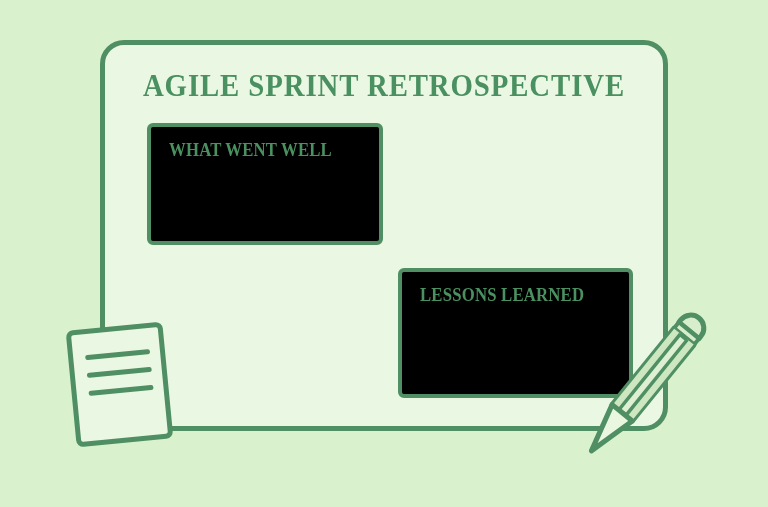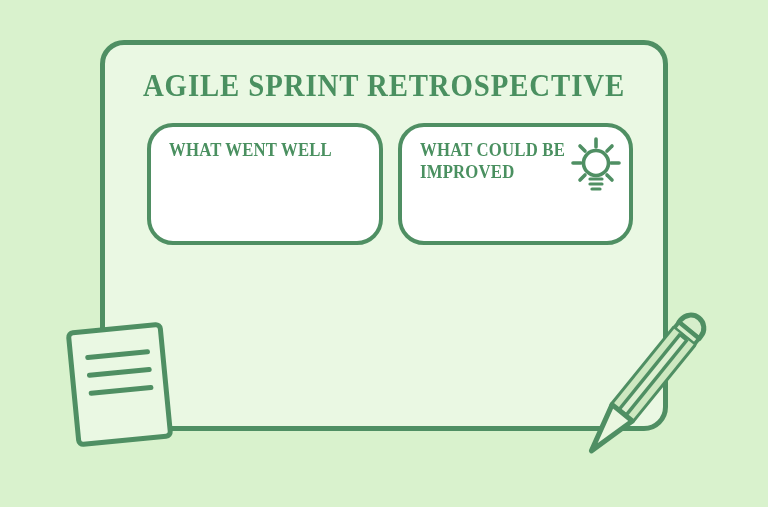--- a/index.html
+++ b/index.html
@@ -27,22 +27,22 @@
     letter-spacing:1px;
     color:#4a9060;
     transform:scaleX(0.9);
     transform-origin:center top;
     white-space:nowrap;
   }
   .quad{
     position:absolute;
     box-sizing:border-box;
     border:4px solid #4f8f63;
-    border-radius:26px;
-    background:#ffffff;
+    border-radius:6px;
+    background:#000000;
   }
   .quad-1{left:42px;top:78px;width:236px;height:122px;}
   .quad-2{left:293px;top:78px;width:235px;height:122px;}
   .quad-3{left:42px;top:223px;width:236px;height:130px;}
   .quad-4{left:293px;top:223px;width:235px;height:130px;}
   .quad-label{
     display:block;
     margin:13px 0 0 18px;
     font-size:18px;font-weight:700;
     letter-spacing:0.2px;
@@ -84,42 +84,25 @@
 
 <div class="stage">
 
   <div class="board">
     <h1 class="board-title">AGILE SPRINT RETROSPECTIVE</h1>
 
     <section class="quad quad-1">
       <span class="quad-label">WHAT WENT WELL</span>
     </section>
 
-    <section class="quad quad-2">
-      <span class="quad-label">WHAT COULD BE IMPROVED</span>
-      <svg class="bulb-icon" viewBox="0 0 52 58" fill="none">
-        <g stroke="#4f8f63" stroke-width="3.6" stroke-linecap="round">
-          <line x1="26" y1="3" x2="26" y2="11"></line>
-          <line x1="10" y1="10" x2="15" y2="15"></line>
-          <line x1="42" y1="10" x2="37" y2="15"></line>
-          <line x1="3" y1="27" x2="11" y2="27"></line>
-          <line x1="49" y1="27" x2="41" y2="27"></line>
-          <line x1="10" y1="44" x2="15" y2="39"></line>
-          <line x1="42" y1="44" x2="37" y2="39"></line>
-        </g>
-        <circle cx="26" cy="27" r="12.5" stroke="#4f8f63" stroke-width="3.6"></circle>
-        <g stroke="#4f8f63" stroke-width="3.2" stroke-linecap="round">
-          <line x1="20" y1="43" x2="32" y2="43"></line>
-          <line x1="20" y1="48" x2="32" y2="48"></line>
-          <line x1="22" y1="53" x2="30" y2="53"></line>
-        </g>
-      </svg>
-    </section>
 
 
+    <section class="quad quad-4">
+      <span class="quad-label">LESSONS LEARNED</span>
+    </section>
   </div>
 
   <div class="notepad">
     <div class="pad-line"></div>
     <div class="pad-line"></div>
     <div class="pad-line"></div>
   </div>
 
   <svg class="pencil" viewBox="0 0 220 230" fill="none">
     <g transform="rotate(39 154 38)" stroke="#4f8f63" stroke-linejoin="round">

